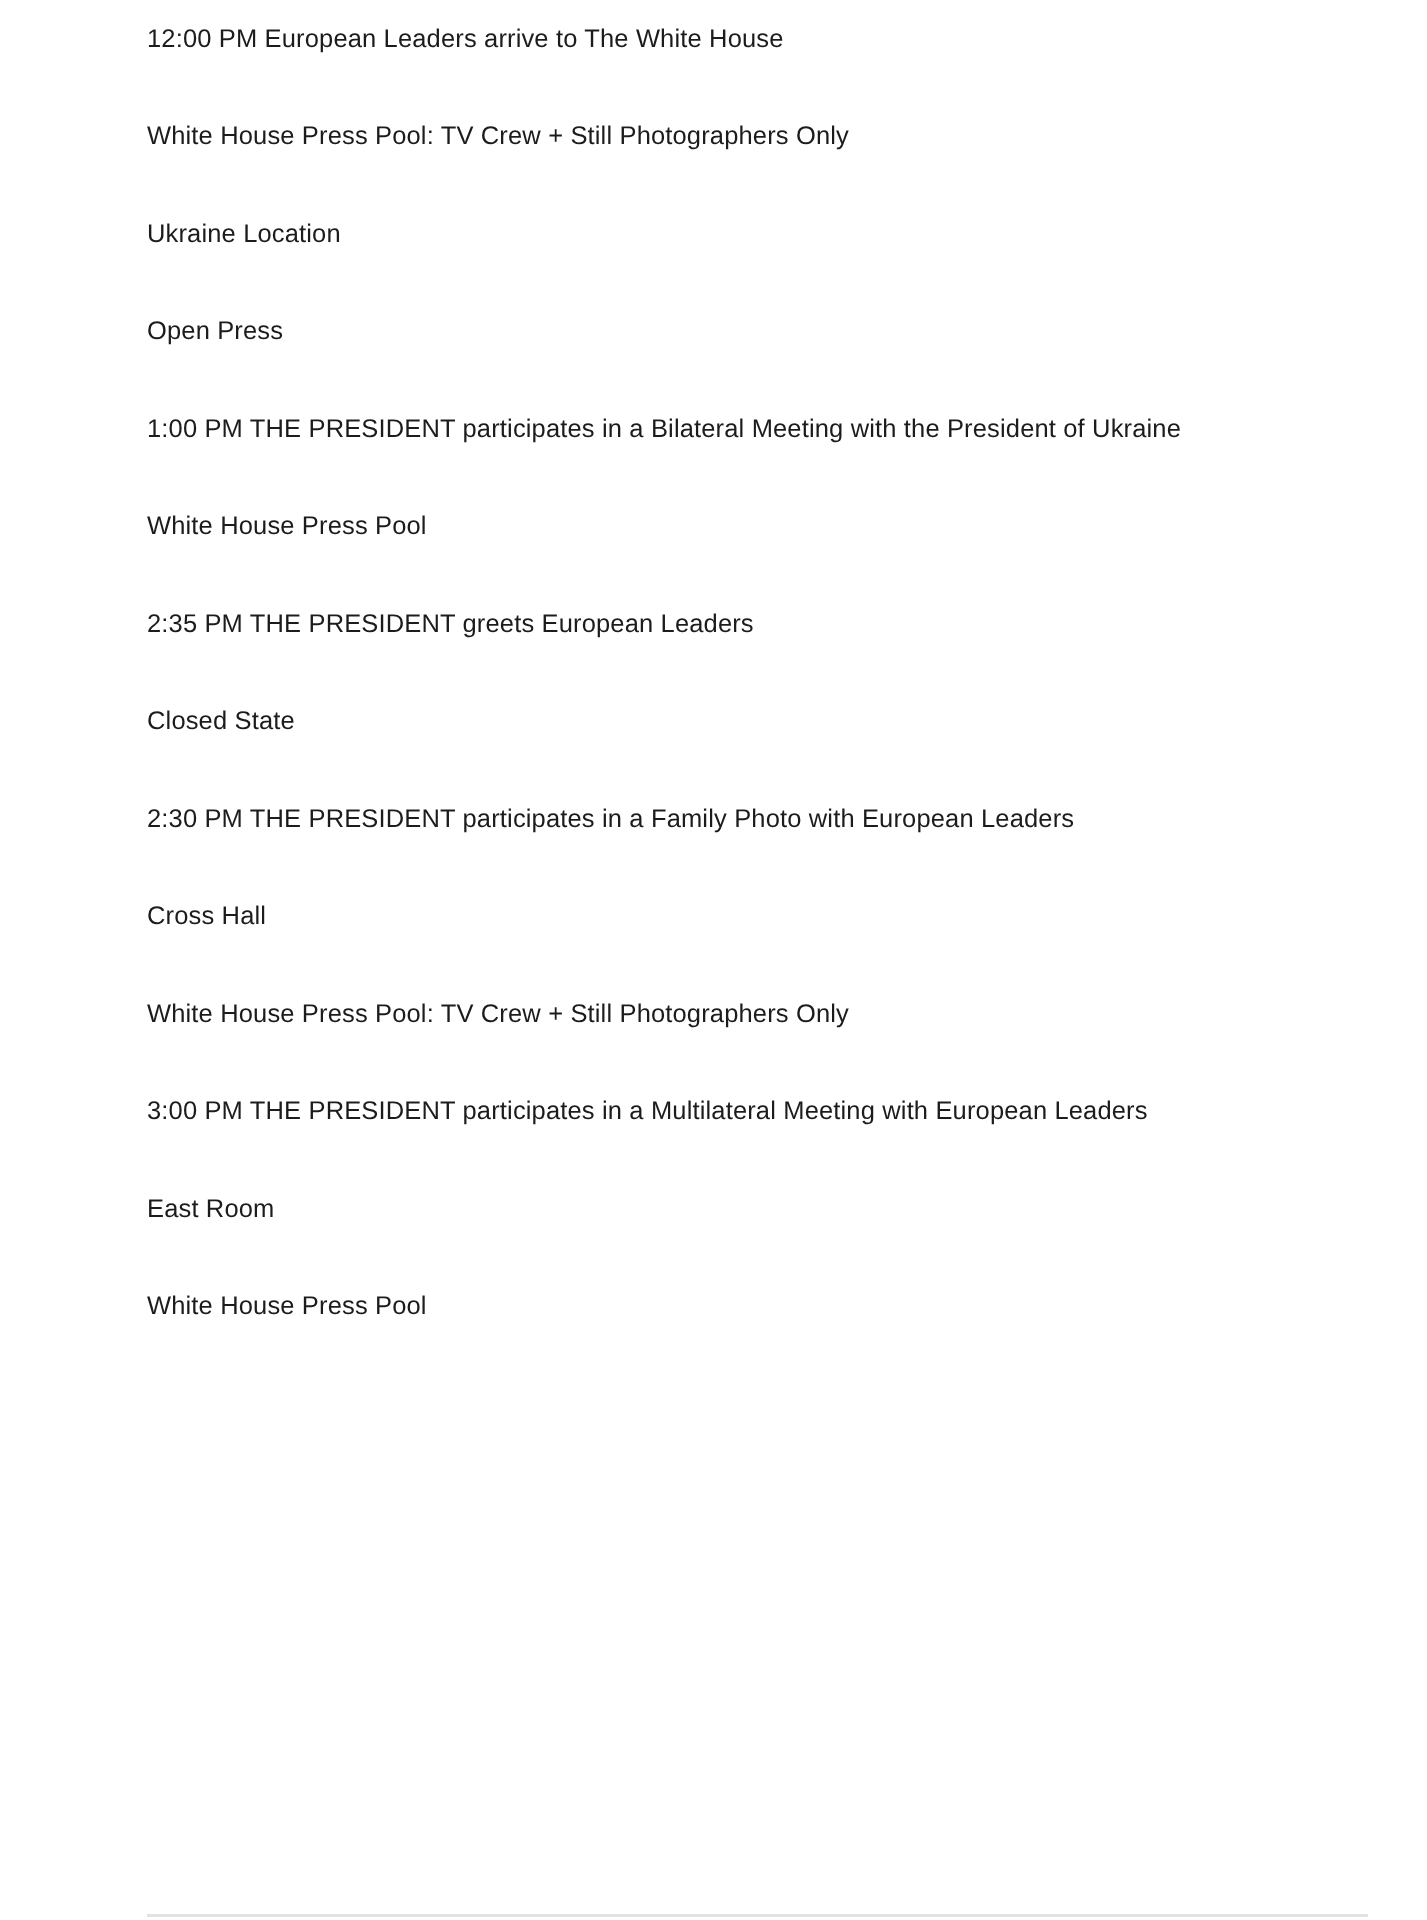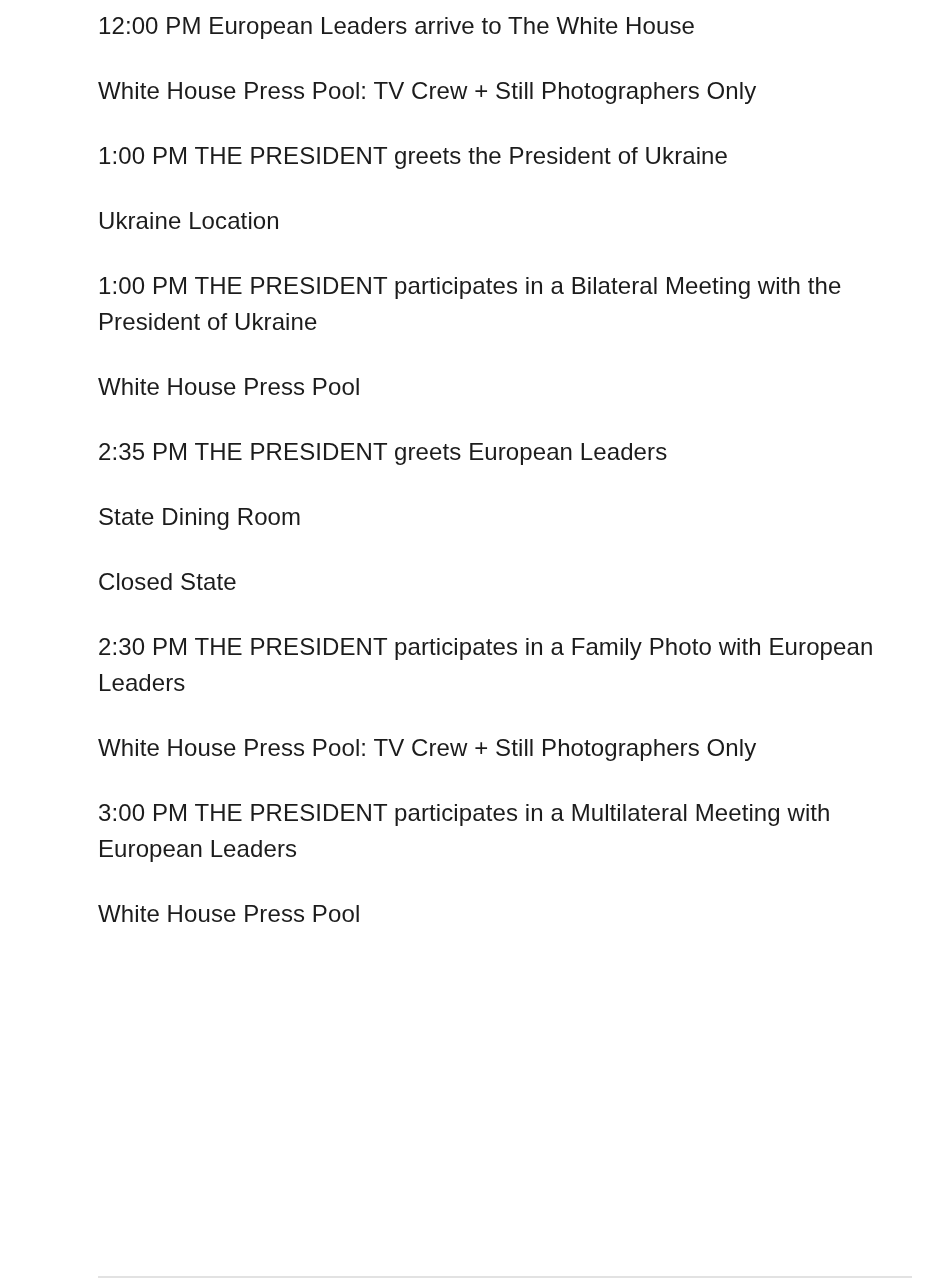--- a/index.html
+++ b/index.html
@@ -13,21 +13,21 @@
     font-family: "Liberation Sans", sans-serif;
     color: #1b1b1b;
     -webkit-font-smoothing: antialiased;
   }
   .schedule {
     padding: 0 36px 0 98px;
     box-sizing: border-box;
     width: 951px;
   }
   .entry {
-    font-size: 24px;
+    font-size: 17px;
     line-height: 36px;
     letter-spacing: 0.1px;
     font-weight: 400;
     color: #1c1c1c;
     margin: 0;
     padding: 0;
   }
   .entry.first {
     padding-top: 8px;
   }
@@ -53,26 +53,27 @@
     overflow: hidden;
   }
 </style>
 </head>
 <body>
 
 <div class="page-wrap">
   <div class="schedule">
     <p class="entry first">12:00 PM European Leaders arrive to The White House</p>
     <p class="entry">White House Press Pool: TV Crew + Still Photographers Only</p>
-    <p class="entry">1:00 PM THE PRESIDENT greets the President of Ukraine</p>
     <p class="entry">Ukraine Location</p>
+    <p class="entry">Open Press</p>
     <p class="entry wrapped">1:00 PM THE PRESIDENT participates in a Bilateral Meeting with the President of Ukraine</p>
     <p class="entry">White House Press Pool</p>
     <p class="entry">2:35 PM THE PRESIDENT greets European Leaders</p>
-    <p class="entry">State Dining Room</p>
     <p class="entry">Closed State</p>
     <p class="entry wrapped">2:30 PM THE PRESIDENT participates in a Family Photo with European Leaders</p>
+    <p class="entry">Cross Hall</p>
     <p class="entry">White House Press Pool: TV Crew + Still Photographers Only</p>
     <p class="entry wrapped">3:00 PM THE PRESIDENT participates in a Multilateral Meeting with European Leaders</p>
+    <p class="entry">East Room</p>
     <p class="entry">White House Press Pool</p>
   </div>
   <div class="bottom-rule"></div>
 </div>
 
 </body></html>

